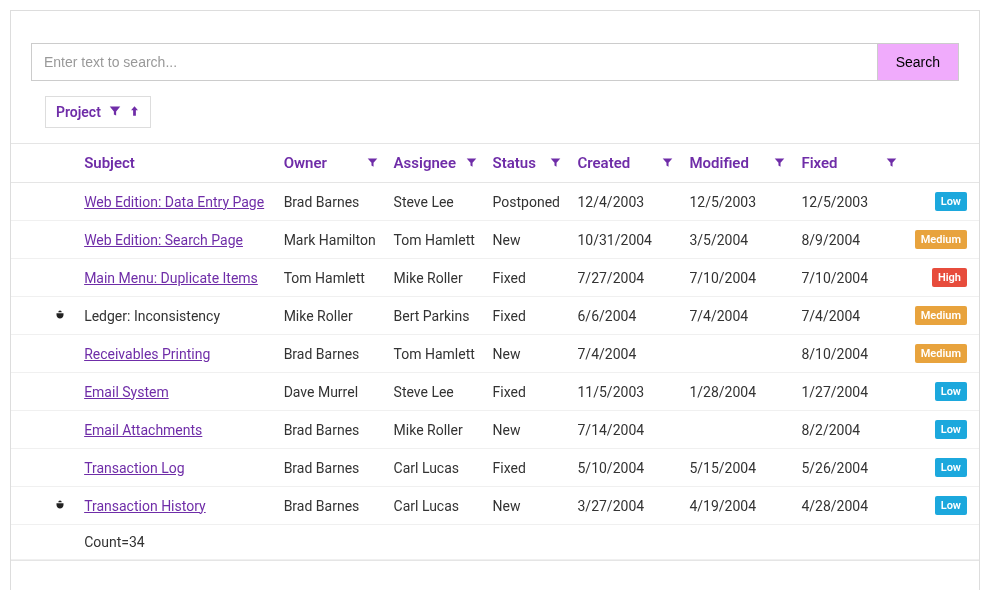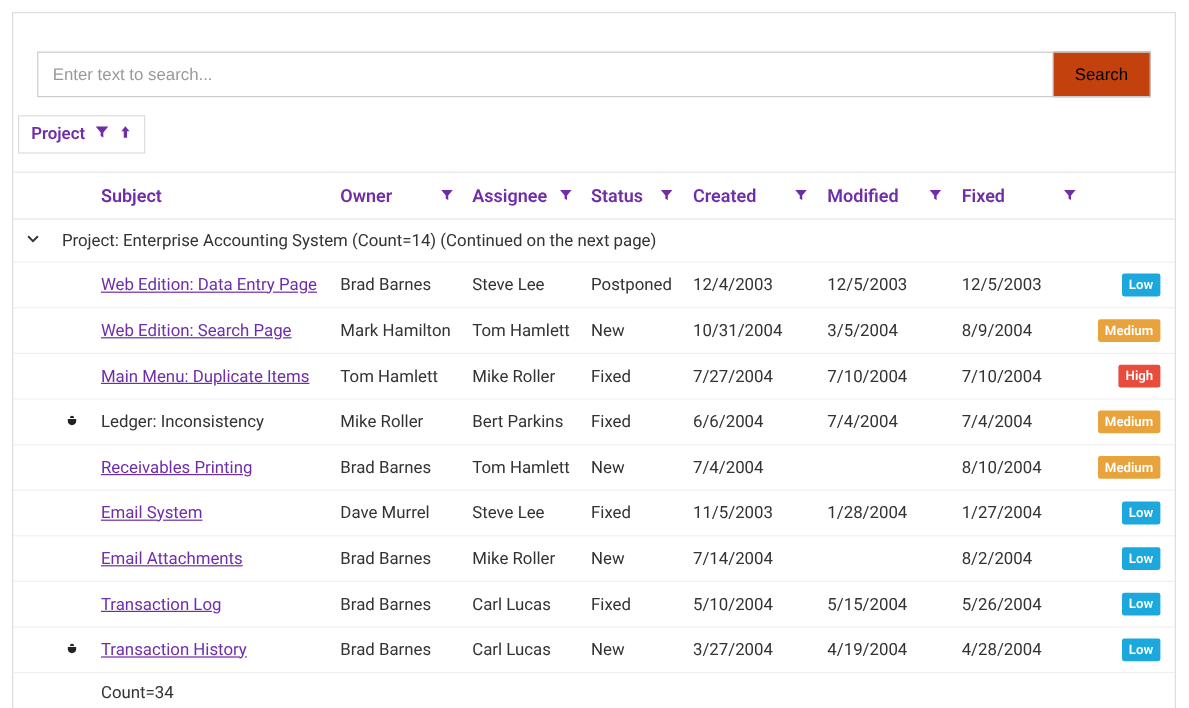--- a/index.html
+++ b/index.html
@@ -24,30 +24,30 @@
       border: 1px solid #ccc;
       padding: 10px 12px;
       font-size: 14px;
       color: #333;
       outline: none;
     }
     .search-input::placeholder { color: #999; }
     .search-btn {
       border: 1px solid #ccc;
       border-left: none;
-      background: #c2410c;
+      background: #f0abfc;
       padding: 0 18px;
       font-size: 14px;
       cursor: pointer;
     }
     .filter-chip {
       display: inline-flex;
       align-items: center;
       border: 1px solid #ddd;
-      margin: 0 0 15px 4px;
+      margin: 0 0 15px 34px;
       padding: 7px 10px;
       gap: 8px;
     }
     .filter-chip-label {
       color: #6f2da8;
       font-weight: 600;
     }
     .icon-svg { display: inline-block; }
     table {
       width: 100%;
@@ -218,30 +218,20 @@
               <span>Fixed</span>
               <span class="filter-icon"><svg width="11" height="11" viewBox="0 0 16 16" fill="#6f2da8">
                   <path d="M1 2h14l-5.5 6.5V14l-3-1.5V8.5L1 2z"></path>
                 </svg></span>
             </div>
         </th>
         <th></th>
       </tr>
     </thead>
     <tbody id="grid-body">
-      <tr class="group-row">
-        <td class="expand-cell">
-          <span class="chevron-down">
-            <svg width="13" height="13" viewBox="0 0 16 16" fill="none" stroke="#333" stroke-width="2">
-                <path d="M3 6l5 5 5-5"></path>
-              </svg>
-          </span>
-        </td>
-        <td colspan="9">Project: Enterprise Accounting System (Count=14) (Continued on the next page)</td>
-      </tr>
     <tr>
           <td class="expand-cell"></td>
           <td class="bug-cell"></td>
           <td><a class="subject-link">Web Edition: Data Entry Page</a></td>
           <td>Brad Barnes</td>
           <td>Steve Lee</td>
           <td>Postponed</td>
           <td>12/4/2003</td>
           <td>12/5/2003</td>
           <td>12/5/2003</td>

